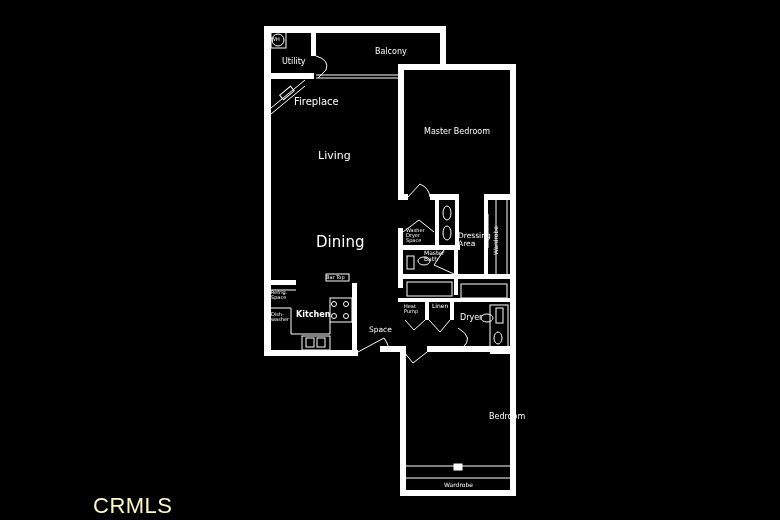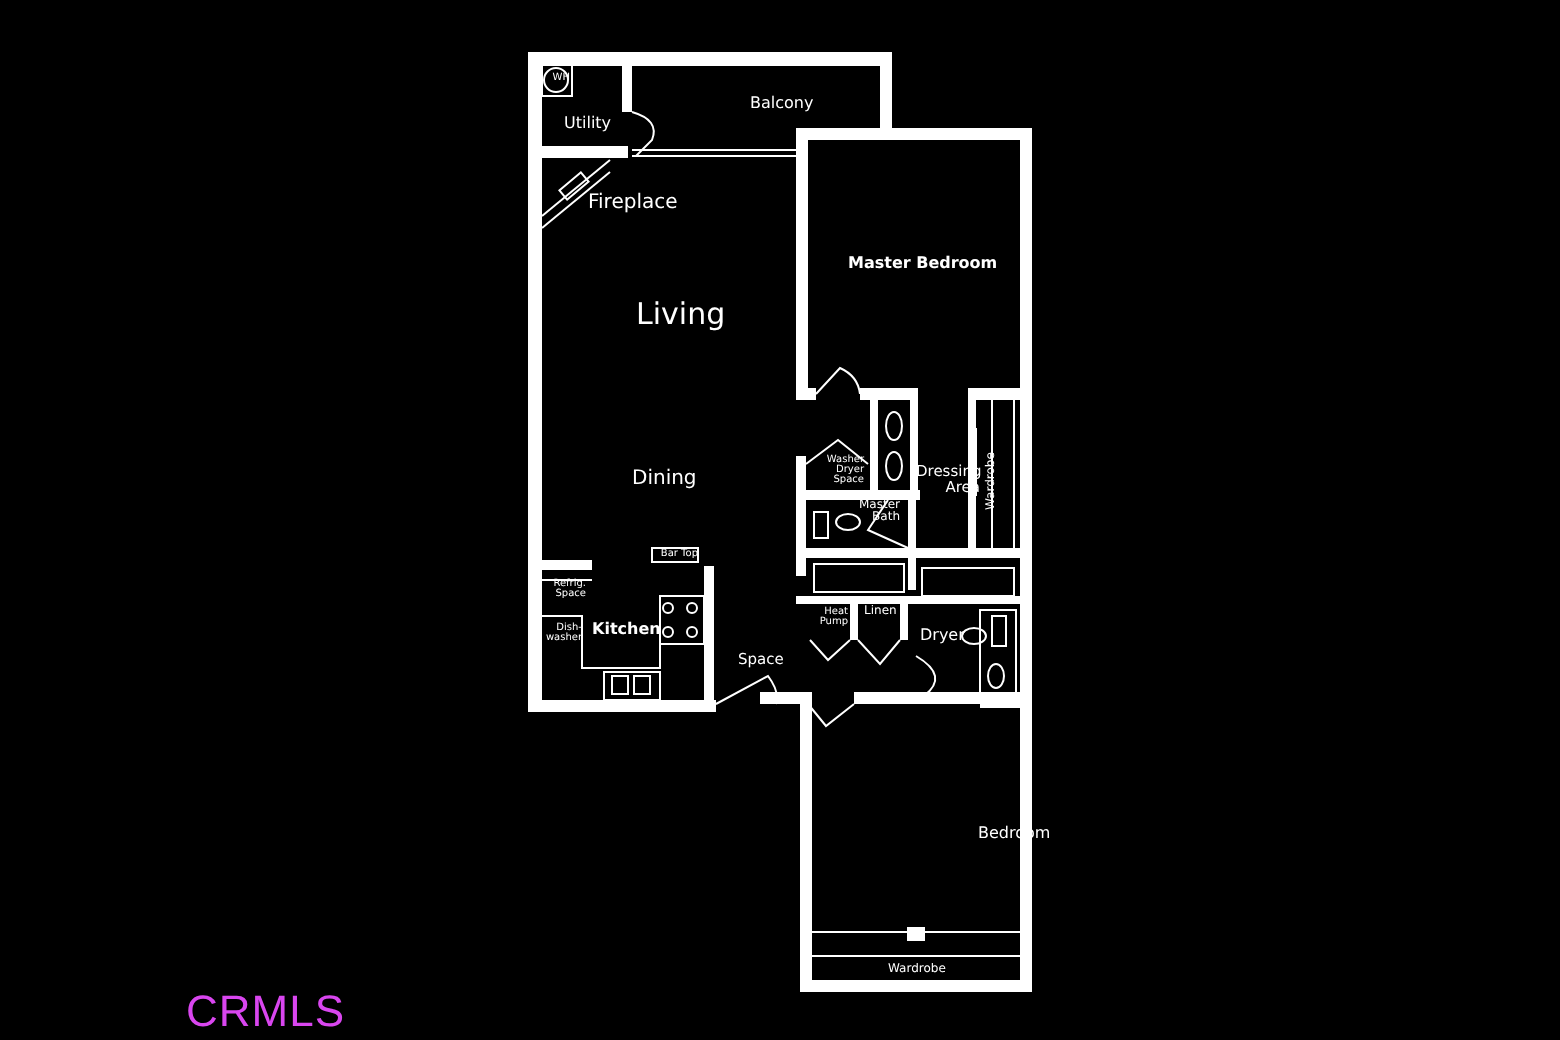--- a/index.html
+++ b/index.html
@@ -1,20 +1,20 @@
 <!DOCTYPE html>
 <html><head>
   <meta charset="utf-8">
   <style>
     html, body { margin:0; padding:0; background:#000; }
     body { width:780px; height:520px; position:relative; overflow:hidden; font-family:"DejaVu Sans", sans-serif; }
     #plan { position:absolute; left:0; top:0; width:780px; height:520px; }
     .lbl { position:absolute; color:#fff; white-space:nowrap; line-height:1; }
-    .small { font-size:6px; text-align:right; white-space:normal; }
-    .wm { position:absolute; left:93px; top:493px; color:#d946ef; font-family:"Liberation Sans", sans-serif; font-size:22px; letter-spacing:0.5px; }
+    .small { font-size:6px; text-align:left; white-space:normal; }
+    .wm { position:absolute; left:93px; top:493px; color:#fef9c3; font-family:"Liberation Sans", sans-serif; font-size:22px; letter-spacing:0.5px; }
   </style>
 </head>
 <body>
 
 <svg id="plan" viewBox="0 0 780 520" xmlns="http://www.w3.org/2000/svg">
   <g fill="#fff">
 
     <rect x="264" y="26" width="7" height="330"></rect>
 
     <rect x="264" y="26" width="182" height="7"></rect>
@@ -125,23 +125,23 @@
     <line x1="406" y1="478" x2="510" y2="478"></line>
     <rect x="454" y="464" width="8" height="6" fill="#fff"></rect>
     <line x1="403" y1="404" x2="403" y2="456"></line>
   </g>
 </svg>
 
 <span class="lbl small" style="left:271px;top:37px;font-size:5px;width:14px;">WH</span>
 <span class="lbl" style="left:282px;top:58px;font-size:8px;">Utility</span>
 <span class="lbl" style="left:359px;top:48px;font-size:8px;padding-left:16px;">Balcony</span>
 <span class="lbl" style="left:294px;top:97px;font-size:10px;">Fireplace</span>
-<span class="lbl" style="left:318px;top:150px;font-size:15px;">Living</span>
-<span class="lbl" style="left:316px;top:235px;font-size:10px;">Dining</span>
-<span class="lbl" style="left:424px;top:128px;font-size:8px;font-weight:bold;">Master Bedroom</span>
+<span class="lbl" style="left:318px;top:150px;font-size:11px;">Living</span>
+<span class="lbl" style="left:316px;top:235px;font-size:15px;">Dining</span>
+<span class="lbl" style="left:424px;top:128px;font-size:8px;">Master Bedroom</span>
 <span class="lbl small" style="left:406px;top:228px;width:26px;font-size:5px;">Washer Dryer Space</span>
 <span class="lbl small" style="left:458px;top:232px;width:32px;font-size:7.5px;">Dressing Area</span>
 <span class="lbl" style="left:493px;top:255px;font-size:6px;transform:rotate(-90deg);transform-origin:left top;">Wardrobe</span>
 <span class="lbl small" style="left:424px;top:250px;width:26px;font-size:6px;">Master Bath</span>
 <span class="lbl small" style="left:326px;top:275px;width:23px;font-size:5px;">Bar Top</span>
 <span class="lbl small" style="left:271px;top:290px;width:22px;font-size:5px;">Refrig. Space</span>
 <span class="lbl small" style="left:271px;top:312px;width:20px;font-size:5px;">Dish-washer</span>
 <span class="lbl" style="left:296px;top:311px;font-size:8px;font-weight:bold;">Kitchen</span>
 <span class="lbl" style="left:369px;top:326px;font-size:7.5px;">Space</span>
 <span class="lbl small" style="left:404px;top:304px;width:20px;font-size:5px;">Heat Pump</span>

